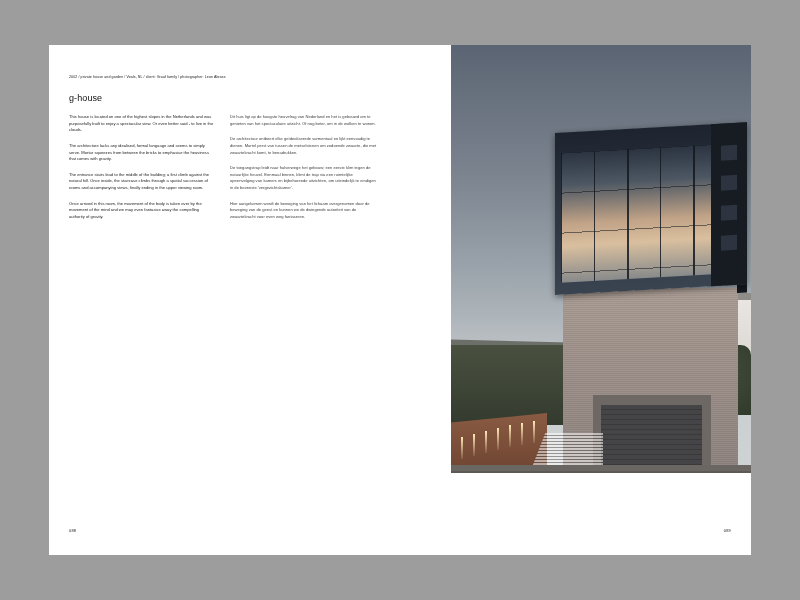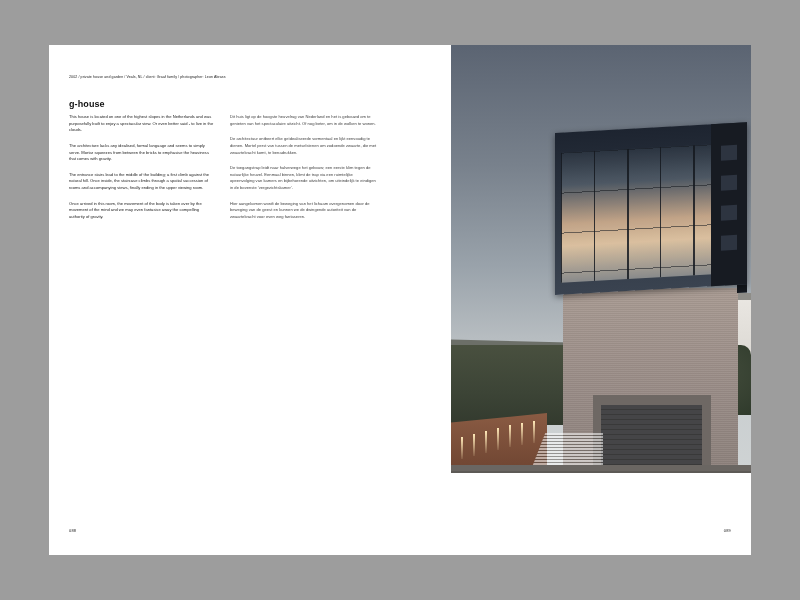--- a/index.html
+++ b/index.html
@@ -40,23 +40,23 @@
     font-size: 3.6px;
     letter-spacing: 0.08px;
     color: #1a1a1a;
     line-height: 1.3;
     white-space: nowrap;
   }
 
   .page-title {
     position: absolute;
     left: 20px;
-    top: 54px;
+    top: 48px;
     font-size: 9px;
-    font-weight: bold;
+    font-weight: normal;
     color: #111111;
     letter-spacing: 0.1px;
   }
 
   .columns {
     position: absolute;
     left: 20px;
     top: 69px;
     width: 308px;
     display: flex;

